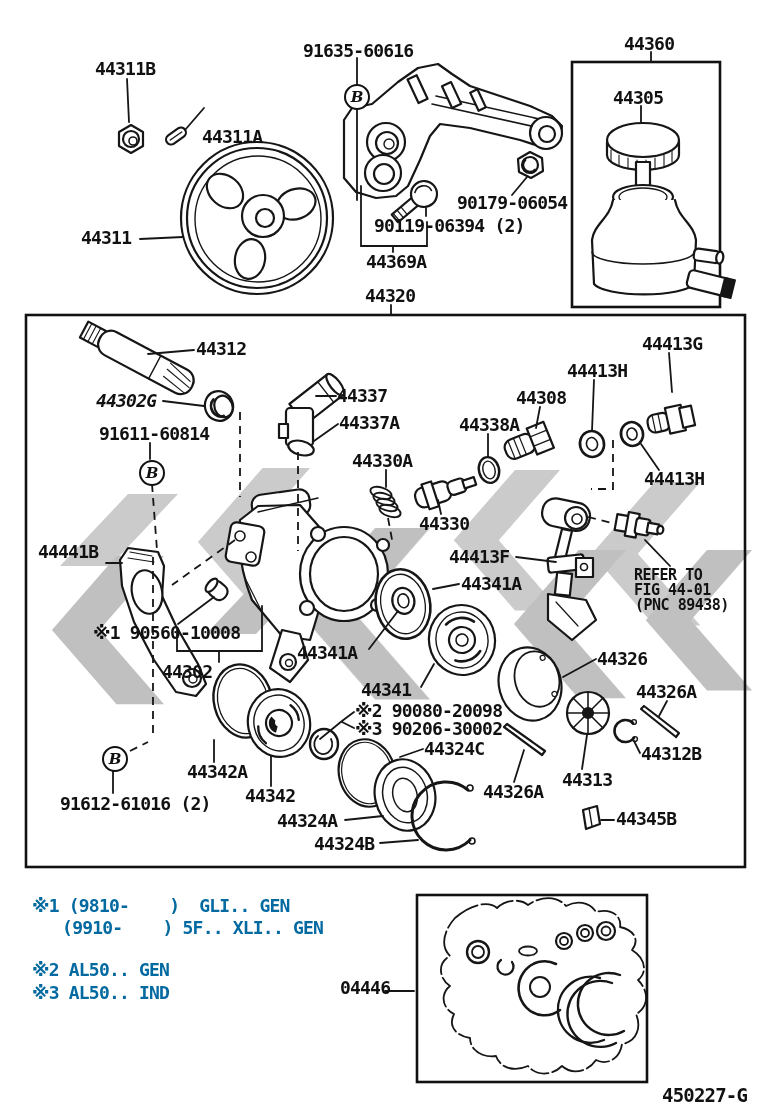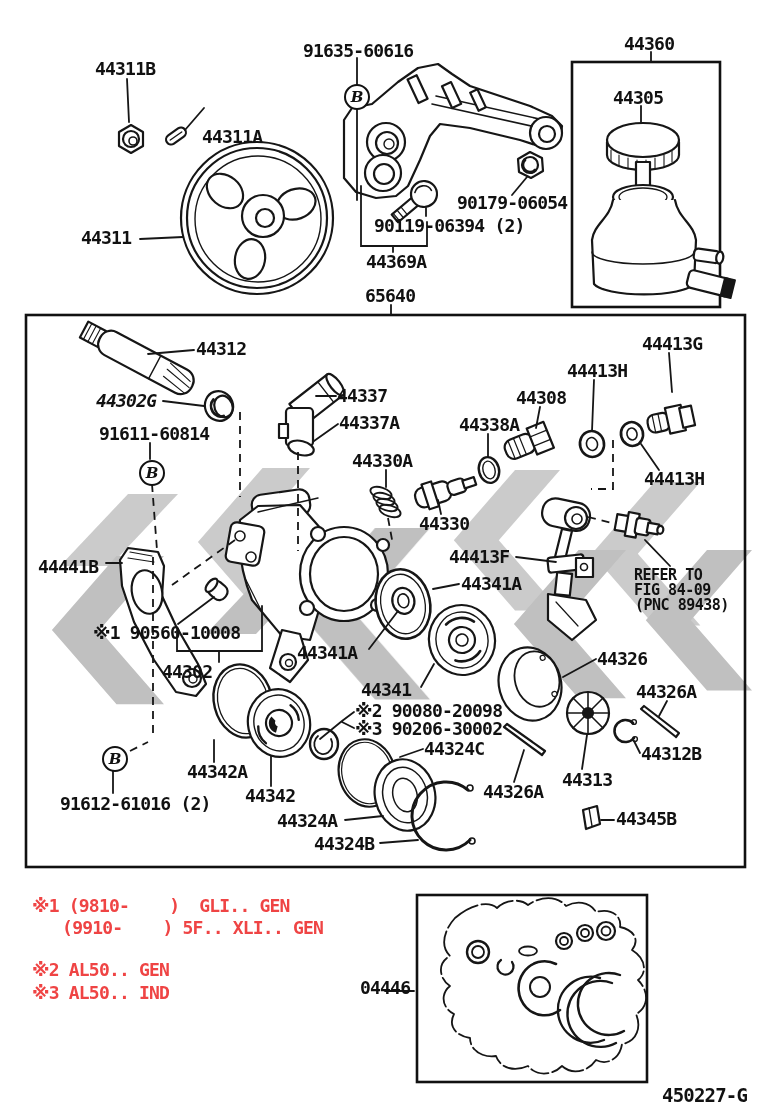--- a/index.html
+++ b/index.html
@@ -10,21 +10,21 @@
       font-weight:bold;font-size:18px;line-height:1;letter-spacing:-0.8px;
       color:#111;white-space:pre;}
   .co.r{font-size:15px;letter-spacing:-0.5px;}
   .co.code{font-size:19px;}
   .co.b{width:22px;height:22px;border:2px solid #111;border-radius:50%;
         font-family:"DejaVu Serif","Liberation Serif",serif;font-style:italic;
         font-size:15px;display:flex;align-items:center;justify-content:center;
         letter-spacing:0;background:#fff;}
   .note{position:absolute;font-family:"DejaVu Sans Mono","DejaVu Sans",monospace;
         font-weight:bold;font-size:18px;line-height:1;letter-spacing:-0.8px;
-        color:#ef4444;white-space:pre;}
+        color:#0369a1;white-space:pre;}
 </style>
 </head>
 <body>
 
 <div class="stage">
 
 <svg width="760" height="1112" viewBox="0 0 760 1112">
 
   <g opacity="0.9">
     <g fill="#c6c6c6">
@@ -447,57 +447,57 @@
 <div id="callout-layer">
       <span class="co p" style="left: 95px; top: 60px;">44311B</span>
       <span class="co p" style="left: 202px; top: 93px; margin-top: 35px;">44311A</span>
       <span class="co p" style="left: 303px; top: 42px;">91635-60616</span>
       <span class="co p" style="left: 624px; top: 35px;">44360</span>
       <span class="co p" style="left: 613px; top: 89px;">44305</span>
       <span class="co p" style="left: 457px; top: 194px;">90179-06054</span>
       <span class="co p" style="left: 374px; top: 217px;">90119-06394 (2)</span>
       <span class="co p" style="left: 366px; top: 253px;">44369A</span>
       <span class="co p" style="left: 81px; top: 229px;">44311</span>
-      <span class="co p" style="left: 365px; top: 287px;">65640</span>
+      <span class="co p" style="left: 365px; top: 287px;">44320</span>
       <span class="co p" style="left: 196px; top: 340px;">44312</span>
       <span class="co p" style="left: 96px; top: 392px; font-style: italic;">44302G</span>
       <span class="co p" style="left: 99px; top: 425px;">91611-60814</span>
       <span class="co p" style="left: 337px; top: 387px;">44337</span>
       <span class="co p" style="left: 339px; top: 414px;">44337A</span>
       <span class="co p" style="left: 352px; top: 452px;">44330A</span>
       <span class="co p" style="left: 459px; top: 416px;">44338A</span>
       <span class="co p" style="left: 516px; top: 389px;">44308</span>
       <span class="co p" style="left: 567px; top: 362px;">44413H</span>
       <span class="co p" style="left: 642px; top: 335px;">44413G</span>
       <span class="co p" style="left: 644px; top: 470px;">44413H</span>
       <span class="co p" style="left: 419px; top: 515px;">44330</span>
       <span class="co p" style="left: 449px; top: 548px;">44413F</span>
       <span class="co p" style="left: 461px; top: 575px;">44341A</span>
-      <span class="co p" style="left: 38px; top: 558px;">44441B</span>
+      <span class="co p" style="left: 38px; top: 543px;">44441B</span>
       <span class="co p" style="left: 93px; top: 624px;">※1 90560-10008</span>
       <span class="co p" style="left: 162px; top: 663px;">44302</span>
       <span class="co p" style="left: 297px; top: 644px;">44341A</span>
       <span class="co p" style="left: 361px; top: 681px;">44341</span>
       <span class="co p" style="left: 597px; top: 650px;">44326</span>
       <span class="co p" style="left: 636px; top: 683px;">44326A</span>
       <span class="co p" style="left: 355px; top: 702px;">※2 90080-20098</span>
       <span class="co p" style="left: 355px; top: 720px;">※3 90206-30002</span>
       <span class="co p" style="left: 424px; top: 740px;">44324C</span>
       <span class="co p" style="left: 641px; top: 745px;">44312B</span>
       <span class="co p" style="left: 187px; top: 763px;">44342A</span>
       <span class="co p" style="left: 562px; top: 771px;">44313</span>
       <span class="co p" style="left: 483px; top: 783px;">44326A</span>
       <span class="co p" style="left: 245px; top: 787px;">44342</span>
       <span class="co p" style="left: 277px; top: 812px;">44324A</span>
       <span class="co p" style="left: 314px; top: 835px;">44324B</span>
       <span class="co p" style="left: 616px; top: 810px;">44345B</span>
       <span class="co p" style="left: 60px; top: 795px;">91612-61016 (2)</span>
-      <span class="co p" style="left: 360px; top: 979px; text-align: center;">04446</span>
+      <span class="co p" style="left: 340px; top: 979px; text-align: center;">04446</span>
       <span class="co r" style="left: 634px; top: 568px;">REFER TO</span>
-      <span class="co r" style="left: 634px; top: 583px;">FIG 84-09</span>
+      <span class="co r" style="left: 634px; top: 583px;">FIG 44-01</span>
       <span class="co r" style="left: 635px; top: 598px;">(PNC 89438)</span>
       <span class="co b" style="left: 344px; top: 84px;">B</span>
       <span class="co b" style="left: 139px; top: 460px;">B</span>
       <span class="co b" style="left: 102px; top: 746px;">B</span>
       <span class="co code" style="left: 662px; top: 1086px;">450227-G</span>
     </div>
 <div id="note-layer">
       <span class="note" style="left: 32px; top: 897px;">※1 (9810-    )  GLI.. GEN</span>
       <span class="note" style="left: 32px; top: 919px;">   (9910-    ) 5F.. XLI.. GEN</span>
       <span class="note" style="left: 32px; top: 961px;">※2 AL50.. GEN</span>

